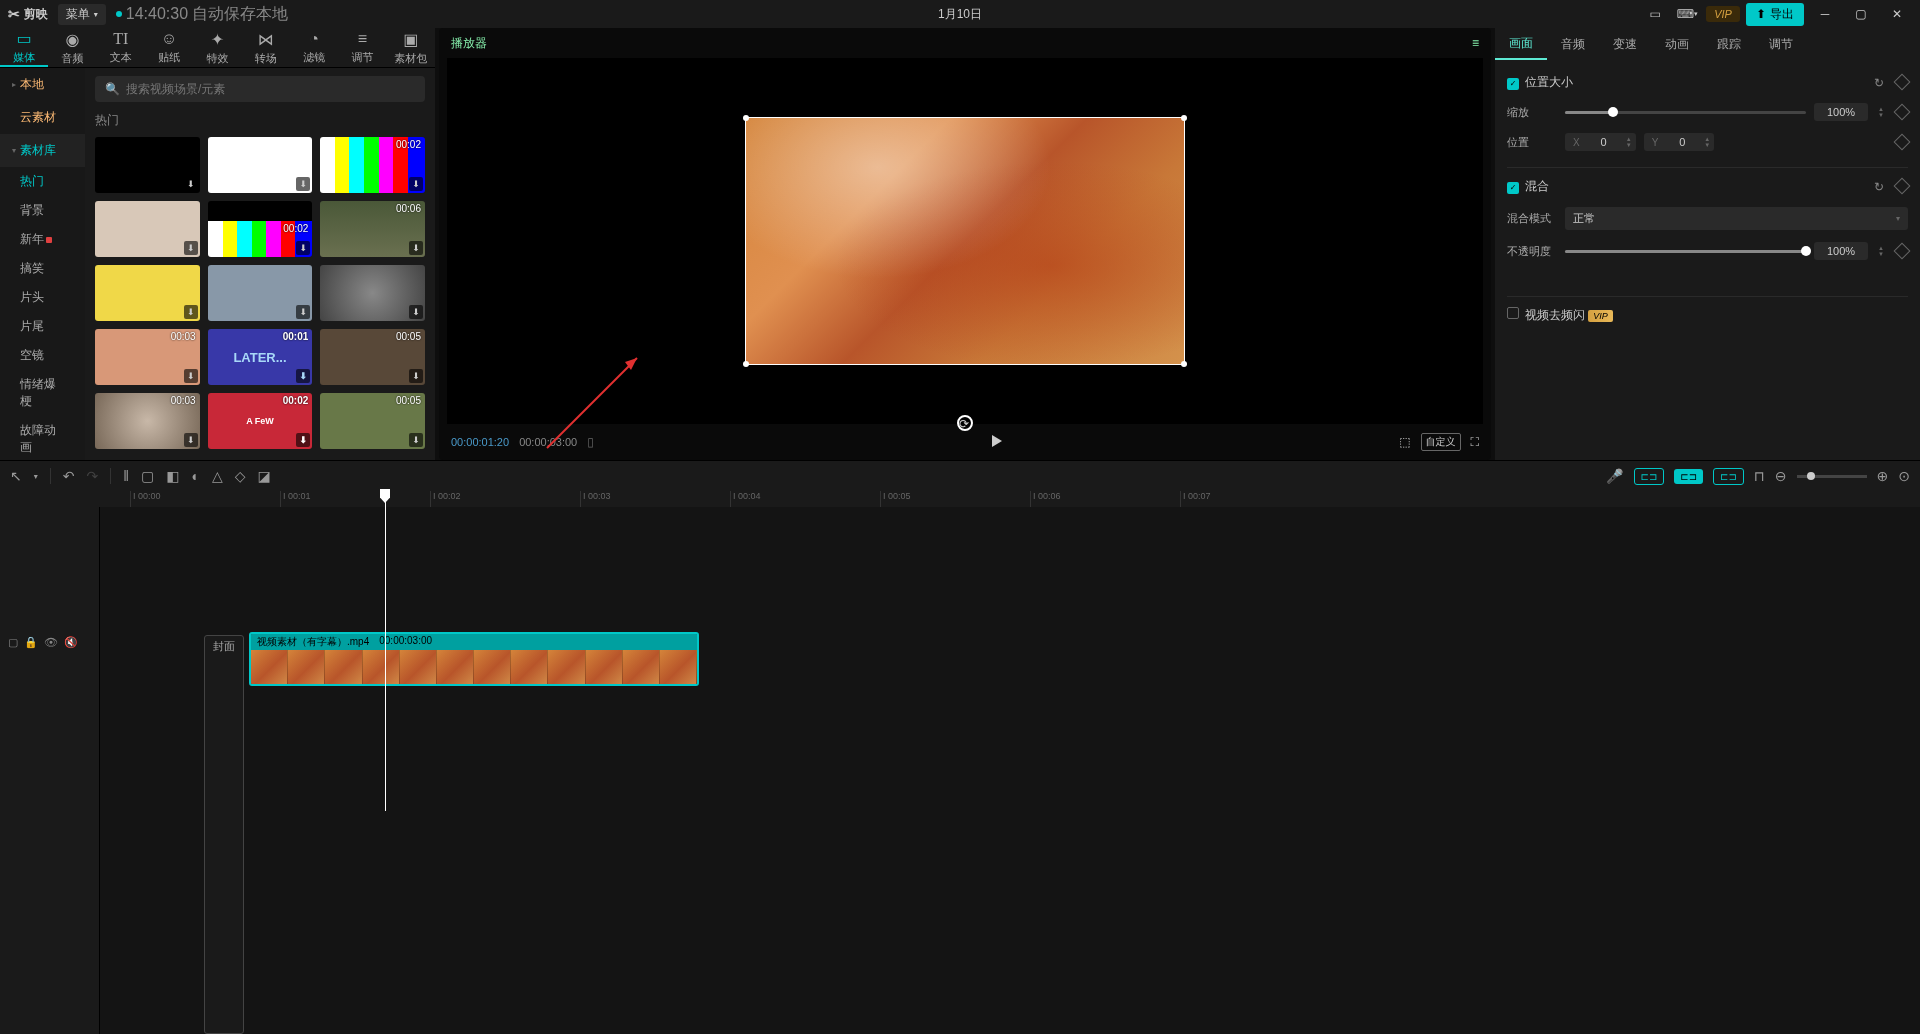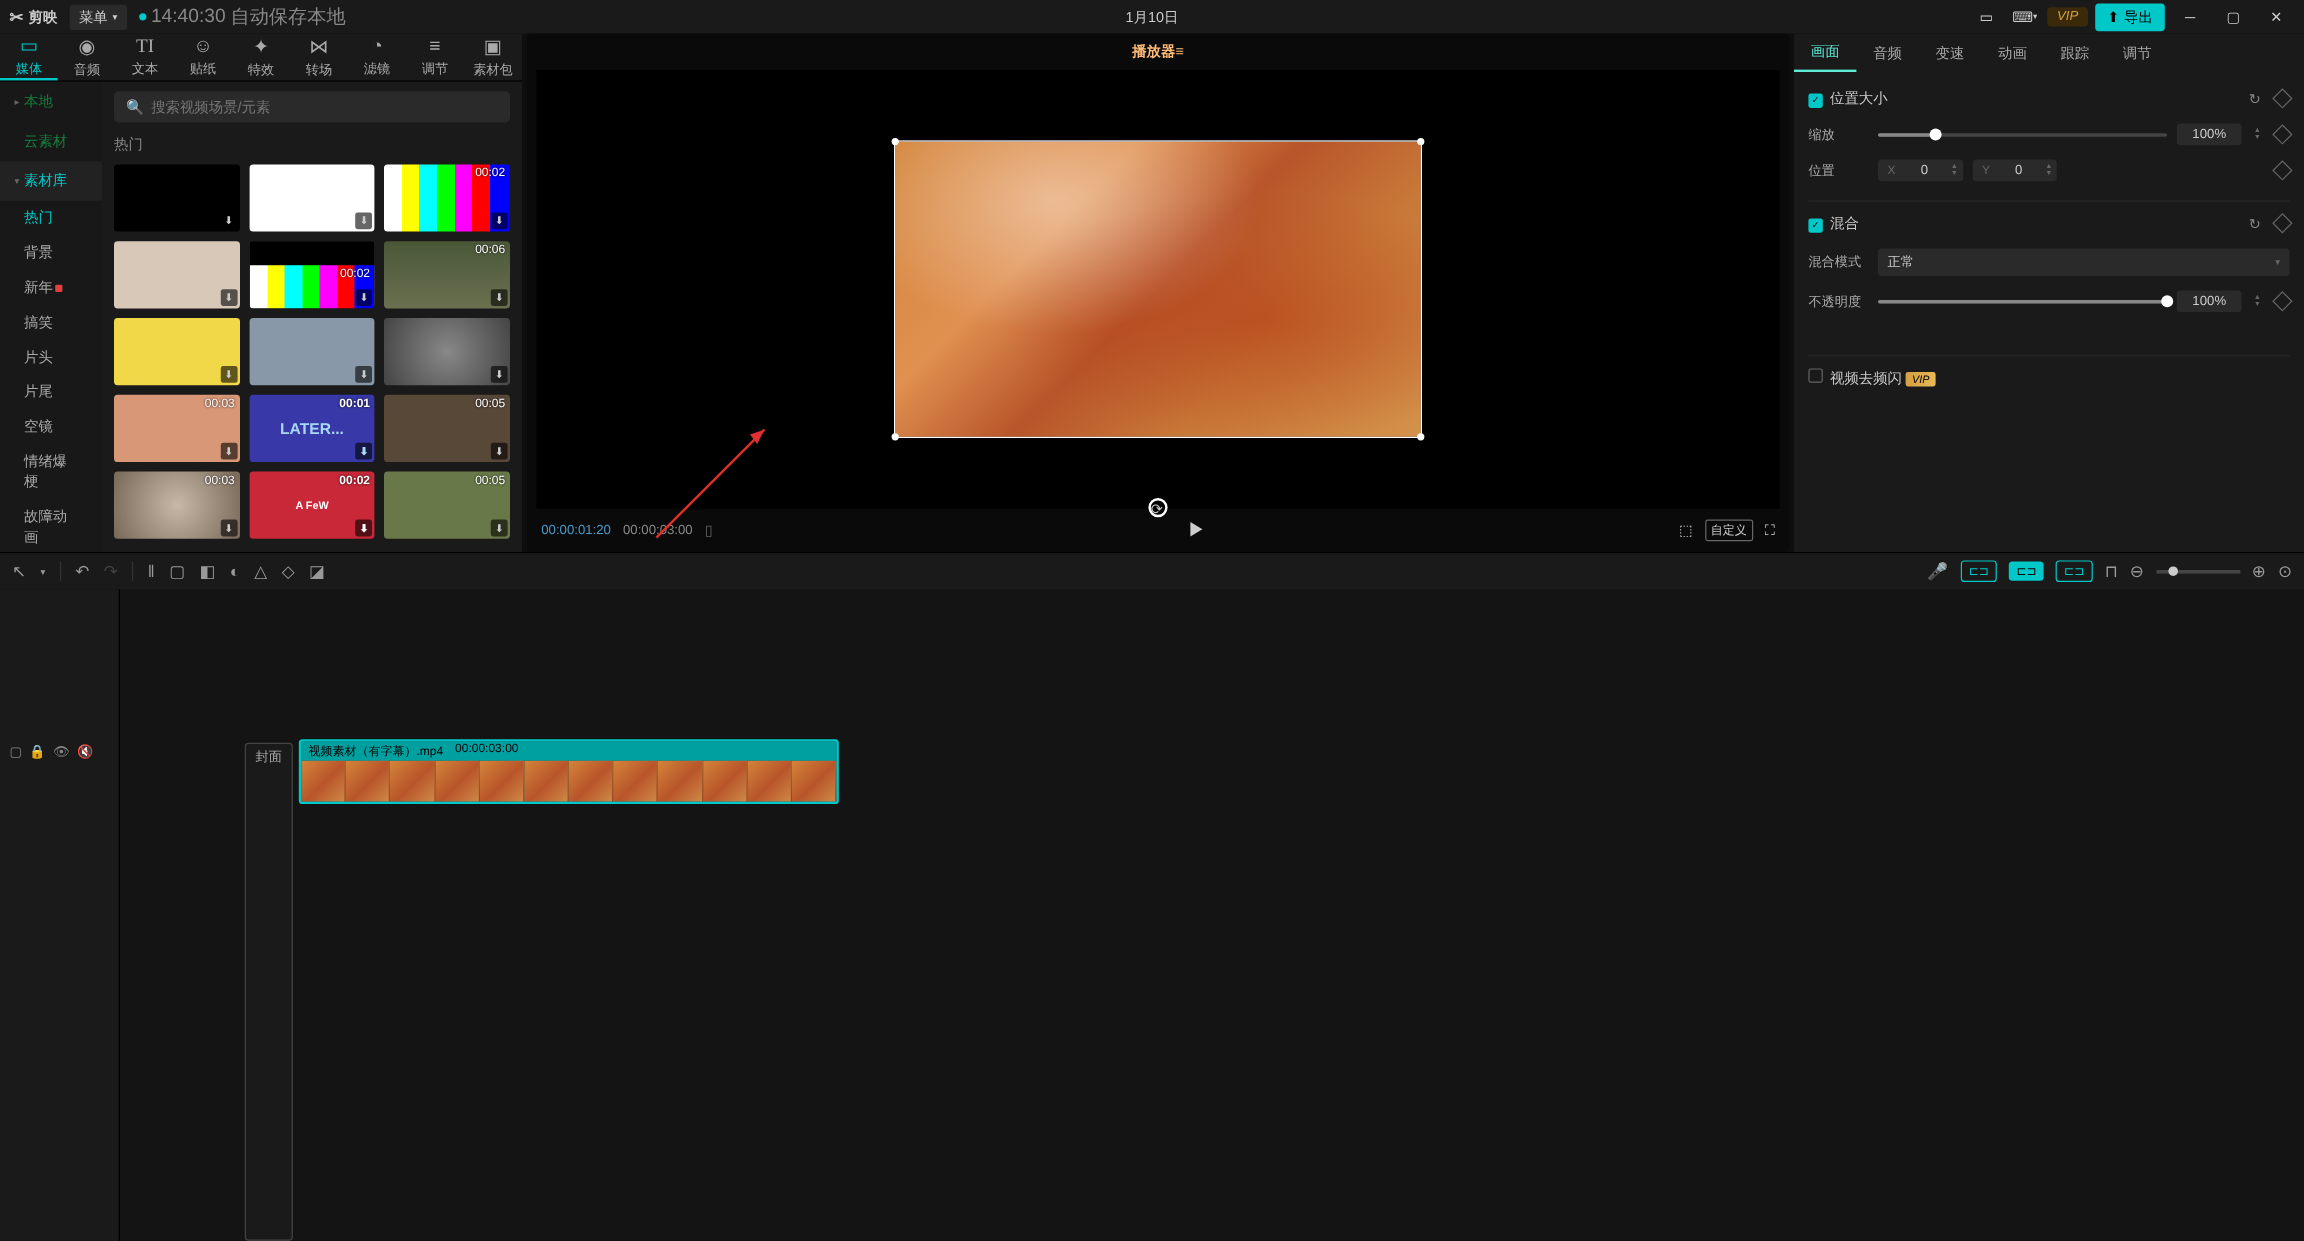--- a/index.html
+++ b/index.html
@@ -24,39 +24,39 @@
 
 
 .left-panel { width: 435px; background: #1a1a1a; display: flex; flex-direction: column; }
 .top-tabs { display: flex; border-bottom: 1px solid #000; height: 40px; }
 .top-tab { flex: 1; display: flex; flex-direction: column; align-items: center; justify-content: center; gap: 2px; cursor: pointer; color: #aaa; font-size: 11px; padding: 4px 0; }
 .top-tab.active { color: #00c8c8; border-bottom: 2px solid #00c8c8; }
 .top-tab .tab-icon { font-size: 16px; }
 
 .left-body { display: flex; flex: 1; overflow: hidden; }
 .left-sidebar { width: 85px; background: #181818; overflow-y: auto; }
-.side-item { padding: 8px 12px; cursor: pointer; color: #15803d; font-size: 12px; display: flex; align-items: center; gap: 4px; }
+.side-item { padding: 8px 12px; cursor: pointer; color: #fdba74; font-size: 12px; display: flex; align-items: center; gap: 4px; }
 .side-item.expandable::before { content: "▸"; font-size: 8px; color: #666; }
 .side-item.expanded::before { content: "▾"; font-size: 8px; color: #666; }
 .side-item.active { color: #00c8c8; background: #222; }
 .side-sub { padding: 6px 20px; cursor: pointer; color: #aaa; font-size: 12px; }
 .side-sub.active { color: #00c8c8; }
 
 .left-content { flex: 1; padding: 8px 10px; overflow-y: auto; }
 .search-box { background: #2a2a2a; border-radius: 4px; padding: 6px 10px; display: flex; align-items: center; gap: 6px; margin-bottom: 10px; }
 .search-box input { background: transparent; border: none; color: #888; outline: none; flex: 1; font-size: 12px; }
 .section-title { color: #888; font-size: 12px; margin-bottom: 8px; display: flex; justify-content: space-between; }
 .thumb-grid { display: grid; grid-template-columns: repeat(3, 1fr); gap: 8px; }
 .thumb { position: relative; height: 56px; border-radius: 3px; cursor: pointer; overflow: hidden; }
 .thumb .duration { position: absolute; top: 2px; right: 4px; font-size: 10px; color: #fff; text-shadow: 0 0 2px #000; }
 .thumb .dl-icon { position: absolute; bottom: 2px; right: 2px; width: 14px; height: 14px; background: rgba(0,0,0,0.6); border-radius: 2px; display: flex; align-items: center; justify-content: center; font-size: 9px; }
 
 
 .player-panel { flex: 1; background: #0a0a0a; margin: 0 4px; border-radius: 4px; display: flex; flex-direction: column; }
-.player-header { height: 30px; display: flex; align-items: center; padding: 0 12px; justify-content: center; color: #fdba74; font-weight: bold; }
+.player-header { height: 30px; display: flex; align-items: center; padding: 0 12px; justify-content: space-between; color: #86efac; }
 .player-view { flex: 1; display: flex; align-items: center; justify-content: center; background: #000; margin: 0 8px; position: relative; }
 .preview-crop { width: 440px; height: 340px; background: #000; display: flex; align-items: center; justify-content: center; position: relative; }
 .preview-img { width: 440px; height: 248px; background: linear-gradient(135deg, #d4843a, #e09050 30%, #b8552a 50%, #c87838 70%, #d4924c); position: relative; border: 1px solid #fff; }
 .preview-img::before { content: ""; position: absolute; inset: 0; background: radial-gradient(ellipse at 30% 20%, rgba(255,255,255,0.4), transparent 40%), radial-gradient(ellipse at 70% 60%, rgba(180,60,20,0.6), transparent 50%); }
 .handle { position: absolute; width: 6px; height: 6px; background: #fff; border-radius: 50%; }
 .rotate-handle { position: absolute; bottom: -20px; left: 50%; transform: translateX(-50%); width: 16px; height: 16px; border: 2px solid #fff; border-radius: 50%; background: rgba(0,0,0,0.5); }
 .red-arrow { position: absolute; }
 .player-controls { height: 36px; display: flex; align-items: center; padding: 0 12px; gap: 10px; }
 .time-current { color: #4a9aca; font-size: 11px; }
 .time-total { color: #888; font-size: 11px; }
@@ -421,20 +421,31 @@
       <span class="cut-badge outline">⊏⊐</span>
       <span class="cut-badge">⊏⊐</span>
       <span class="cut-badge outline">⊏⊐</span>
       <span class="tool-btn">⊓</span>
       <span class="tool-btn">⊖</span>
       <div class="zoom-slider"></div>
       <span class="tool-btn">⊕</span>
       <span class="tool-btn">⊙</span>
     </div>
   </div>
+  <div class="timeline-ruler">
+    <div class="ruler-tick">I 00:00</div>
+    <div class="ruler-tick">I 00:01</div>
+    <div class="ruler-tick">I 00:02</div>
+    <div class="ruler-tick">I 00:03</div>
+    <div class="ruler-tick">I 00:04</div>
+    <div class="ruler-tick">I 00:05</div>
+    <div class="ruler-tick">I 00:06</div>
+    <div class="ruler-tick">I 00:07</div>
+    <div class="playhead"></div>
+  </div>
   <div class="timeline-body">
     <div class="track-controls">
       <div class="track-control-row">
         <span class="mini-icon">▢</span>
         <span class="mini-icon">🔒</span>
         <span class="mini-icon">👁</span>
         <span class="mini-icon">🔇</span>
       </div>
     </div>
     <div class="cover-btn">封面</div>

